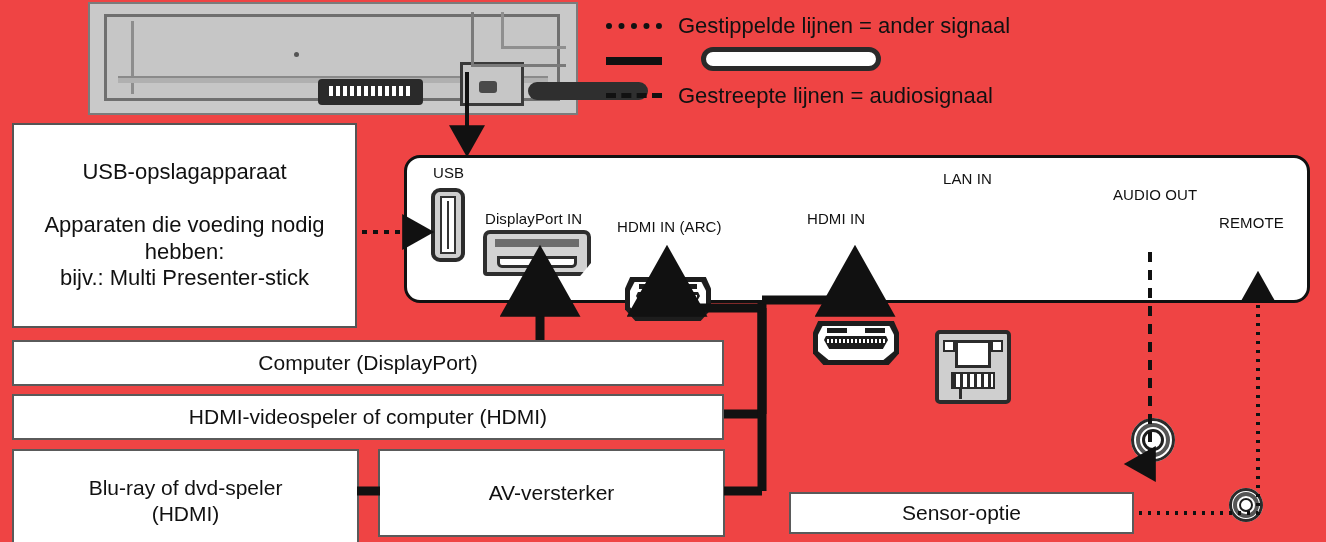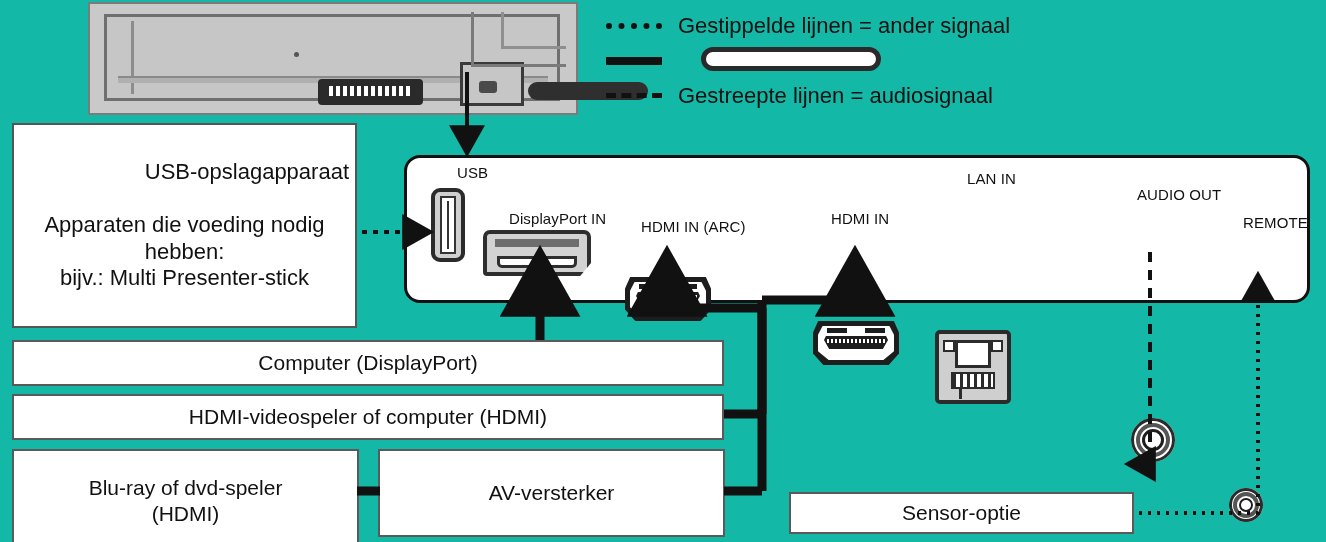--- a/index.html
+++ b/index.html
@@ -1,42 +1,42 @@
 <!DOCTYPE html>
 <html><head>
 <meta charset="utf-8">
 <style>
   html,body{margin:0;padding:0;background:#ffffff;}
   body{font-family:"Liberation Sans",sans-serif;color:#1a1a1a;}
-  #stage{position:relative;width:1326px;height:542px;background:#14b8a6;overflow:hidden;}
+  #stage{position:relative;width:1326px;height:542px;background:#ef4444;overflow:hidden;}
 
   
   .box{position:absolute;box-sizing:border-box;background:#fff;border:2px solid #5a5a5a;
        display:flex;align-items:center;justify-content:center;text-align:center;
        font-size:21px;line-height:1.22;color:#111;}
 
   
   #usb-info{left:12px;top:123px;width:345px;height:205px;border:2px solid #555;
-            flex-direction:column;justify-content:center;gap:12px;padding:4px 6px;align-items:flex-end;}
+            flex-direction:column;justify-content:center;gap:12px;padding:4px 6px;}
   #usb-info .l1{font-size:22px;margin-bottom:14px;}
   #usb-info .l2{font-size:22px;}
 
   
   #box-computer-dp{left:12px;top:340px;width:712px;height:46px;}
   #box-hdmi-player{left:12px;top:394px;width:712px;height:46px;}
   #box-bluray{left:12px;top:449px;width:347px;height:104px;flex-direction:column;}
   #box-avamp{left:378px;top:449px;width:347px;height:88px;}
   #box-stereo{left:789px;top:443px;width:345px;height:42px;}
   #box-sensor{left:789px;top:492px;width:345px;height:42px;}
 
   
   #panel{position:absolute;left:404px;top:155px;width:906px;height:148px;
          box-sizing:border-box;border:3px solid #111;border-radius:16px;background:#fff;}
 
-  .port-label{position:absolute;font-size:15px;color:#111;white-space:nowrap;letter-spacing:.1px;margin-left:24px;}
+  .port-label{position:absolute;font-size:15px;color:#111;white-space:nowrap;letter-spacing:.1px;}
 
   .port{position:absolute;}
 
   
   .usb-port{width:34px;height:74px;box-sizing:border-box;border:4px solid #2b2b2b;border-radius:9px;
             background:#cfcfcf;padding:4px 5px;}
   .usb-port .inner{width:100%;height:100%;box-sizing:border-box;border:2px solid #333;background:#fff;
             position:relative;}
   .usb-port .inner:before{content:"";position:absolute;left:40%;top:6%;width:52%;height:88%;
             border-left:2px solid #333;}

